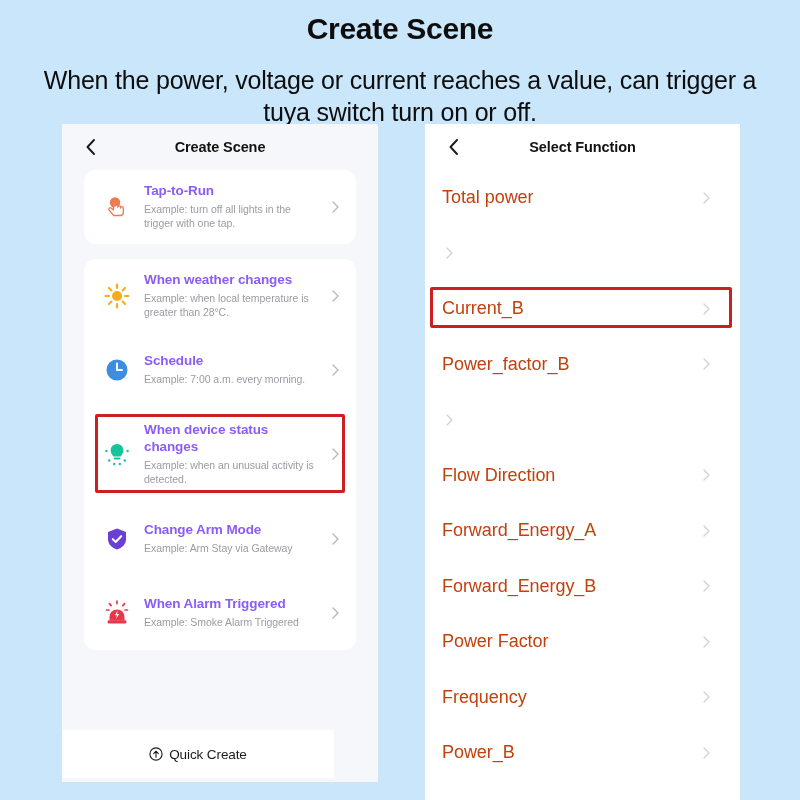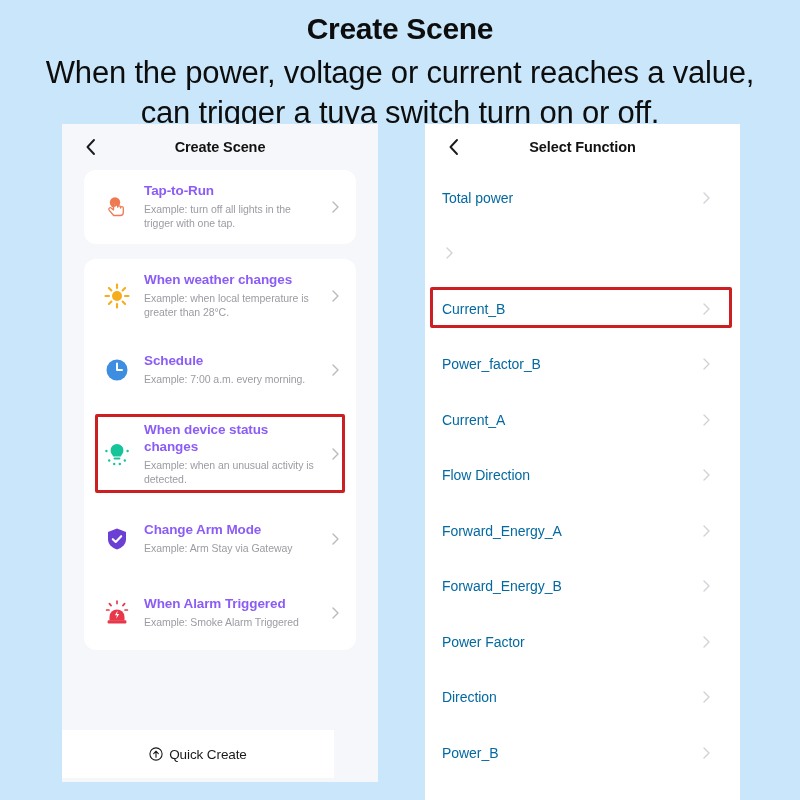--- a/index.html
+++ b/index.html
@@ -27,24 +27,24 @@
   .header-title {
     font-size: 30px;
     font-weight: bold;
     color: #0d0d0d;
     letter-spacing: -0.3px;
     margin-top: 14px;
     line-height: 1;
     font-family: "Liberation Sans", sans-serif;
   }
   .header-sub {
-    font-size: 31px;
+    font-size: 25px;
     color: #0d0d0d;
     line-height: 1.28;
-    margin-top: 9px;
+    margin-top: 20px;
     letter-spacing: -0.2px;
     padding: 0 38px;
     font-family: "Liberation Sans", sans-serif;
   }
 
   
   .phone {
     position: absolute;
     background: #f6f7fa;
     overflow: hidden;
@@ -179,22 +179,22 @@
   .func-list { padding: 0; }
   .func-row {
     height: 55.5px;
     display: flex;
     align-items: center;
     padding: 0 27px 0 17px;
     position: relative;
   }
   .func-label {
     flex: 1;
-    font-size: 14px;
-    color: #0369a1;
+    font-size: 18px;
+    color: #c2410c;
     letter-spacing: -0.05px;
   }
   .func-chev { width: 14px; height: 14px; opacity: 0.45; }
 </style>
 </head>
 <body>
 
 <div class="header">
   <div class="header-title">Create Scene</div>
   <div class="header-sub">When the power, voltage or current reaches a value, can trigger a tuya switch turn on or off.</div>
@@ -404,21 +404,20 @@
     </div>
     <div class="func-row">
       <span class="func-label">Power_factor_B</span>
       <span class="func-chev">
         <svg width="14" height="14" viewBox="0 0 14 14">
             <path d="M5 2 L10 7 L5 12" fill="none" stroke="#9a9aa4" stroke-width="1.3" stroke-linecap="round" stroke-linejoin="round"></path>
           </svg>
       </span>
     </div>
     <div class="func-row">
-      <span class="func-label">Current_A</span>
       <span class="func-chev">
         <svg width="14" height="14" viewBox="0 0 14 14">
             <path d="M5 2 L10 7 L5 12" fill="none" stroke="#9a9aa4" stroke-width="1.3" stroke-linecap="round" stroke-linejoin="round"></path>
           </svg>
       </span>
     </div>
     <div class="func-row">
       <span class="func-label">Flow Direction</span>
       <span class="func-chev">
         <svg width="14" height="14" viewBox="0 0 14 14">
@@ -444,21 +443,21 @@
     </div>
     <div class="func-row">
       <span class="func-label">Power Factor</span>
       <span class="func-chev">
         <svg width="14" height="14" viewBox="0 0 14 14">
             <path d="M5 2 L10 7 L5 12" fill="none" stroke="#9a9aa4" stroke-width="1.3" stroke-linecap="round" stroke-linejoin="round"></path>
           </svg>
       </span>
     </div>
     <div class="func-row">
-      <span class="func-label">Direction</span>
+      <span class="func-label">Frequency</span>
       <span class="func-chev">
         <svg width="14" height="14" viewBox="0 0 14 14">
             <path d="M5 2 L10 7 L5 12" fill="none" stroke="#9a9aa4" stroke-width="1.3" stroke-linecap="round" stroke-linejoin="round"></path>
           </svg>
       </span>
     </div>
     <div class="func-row">
       <span class="func-label">Power_B</span>
       <span class="func-chev">
         <svg width="14" height="14" viewBox="0 0 14 14">

